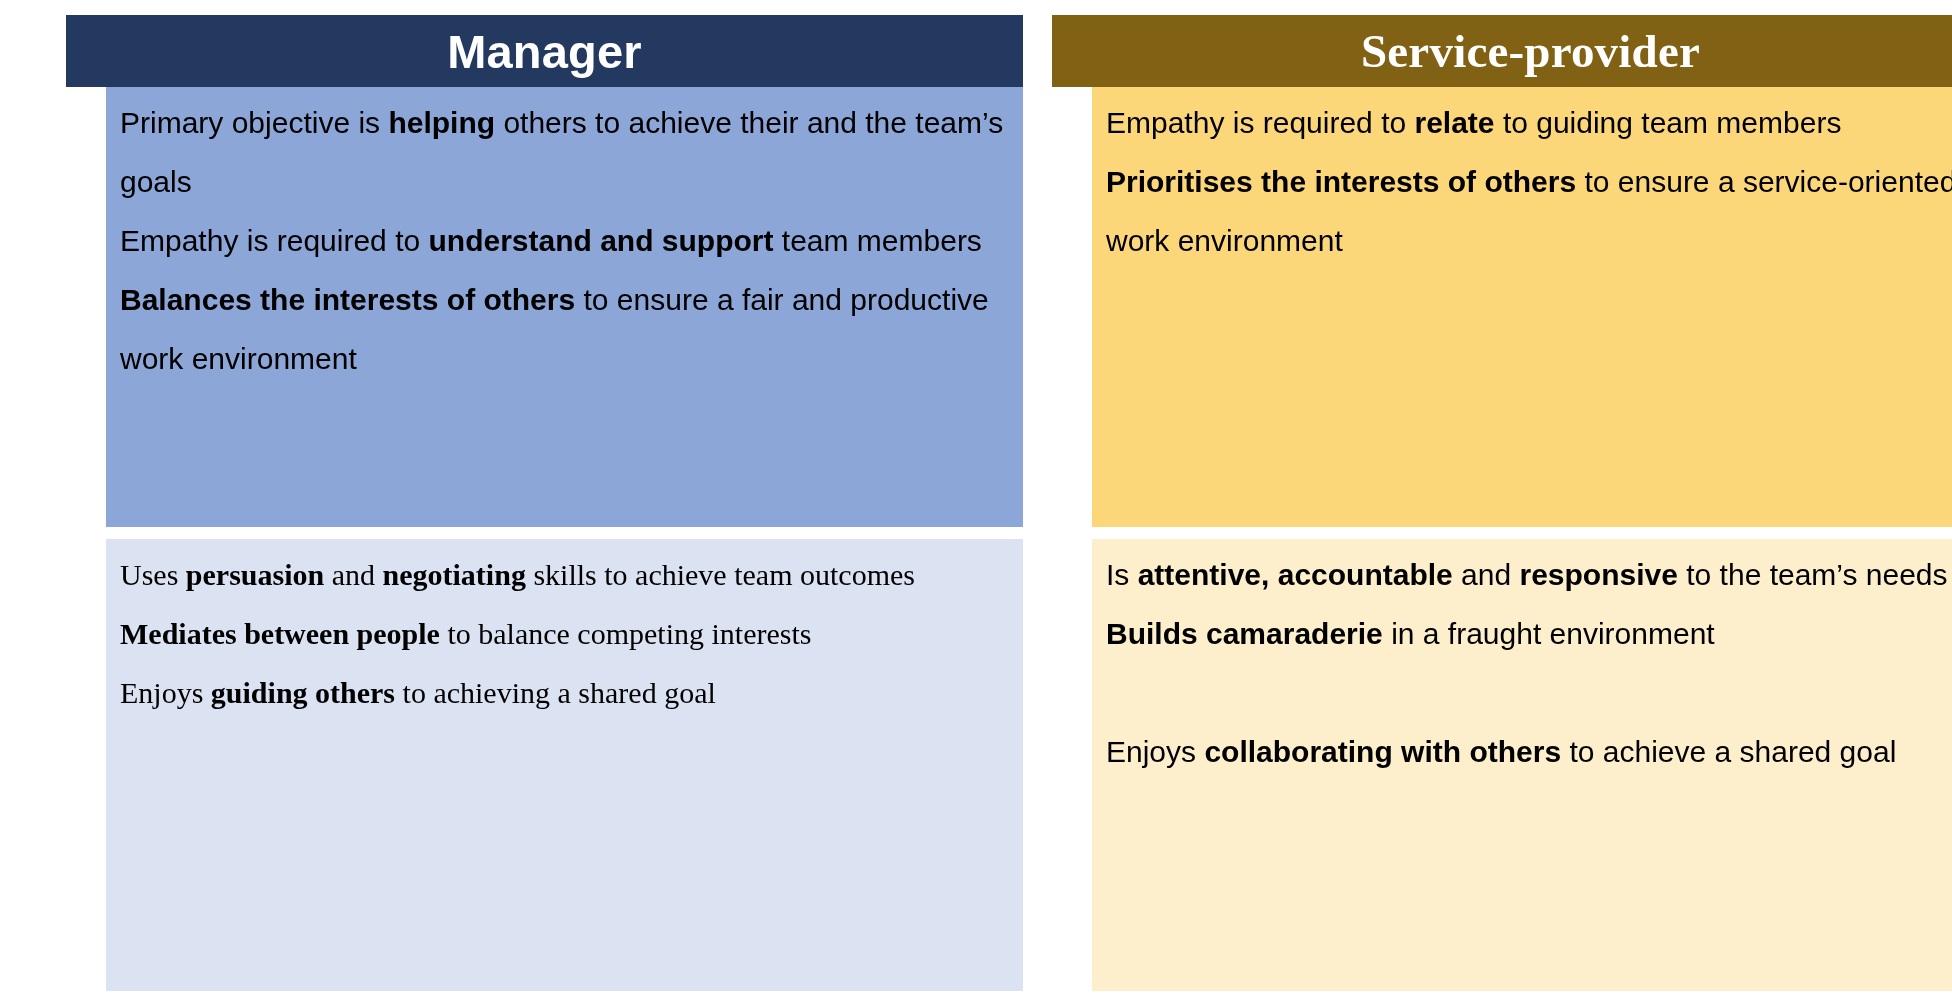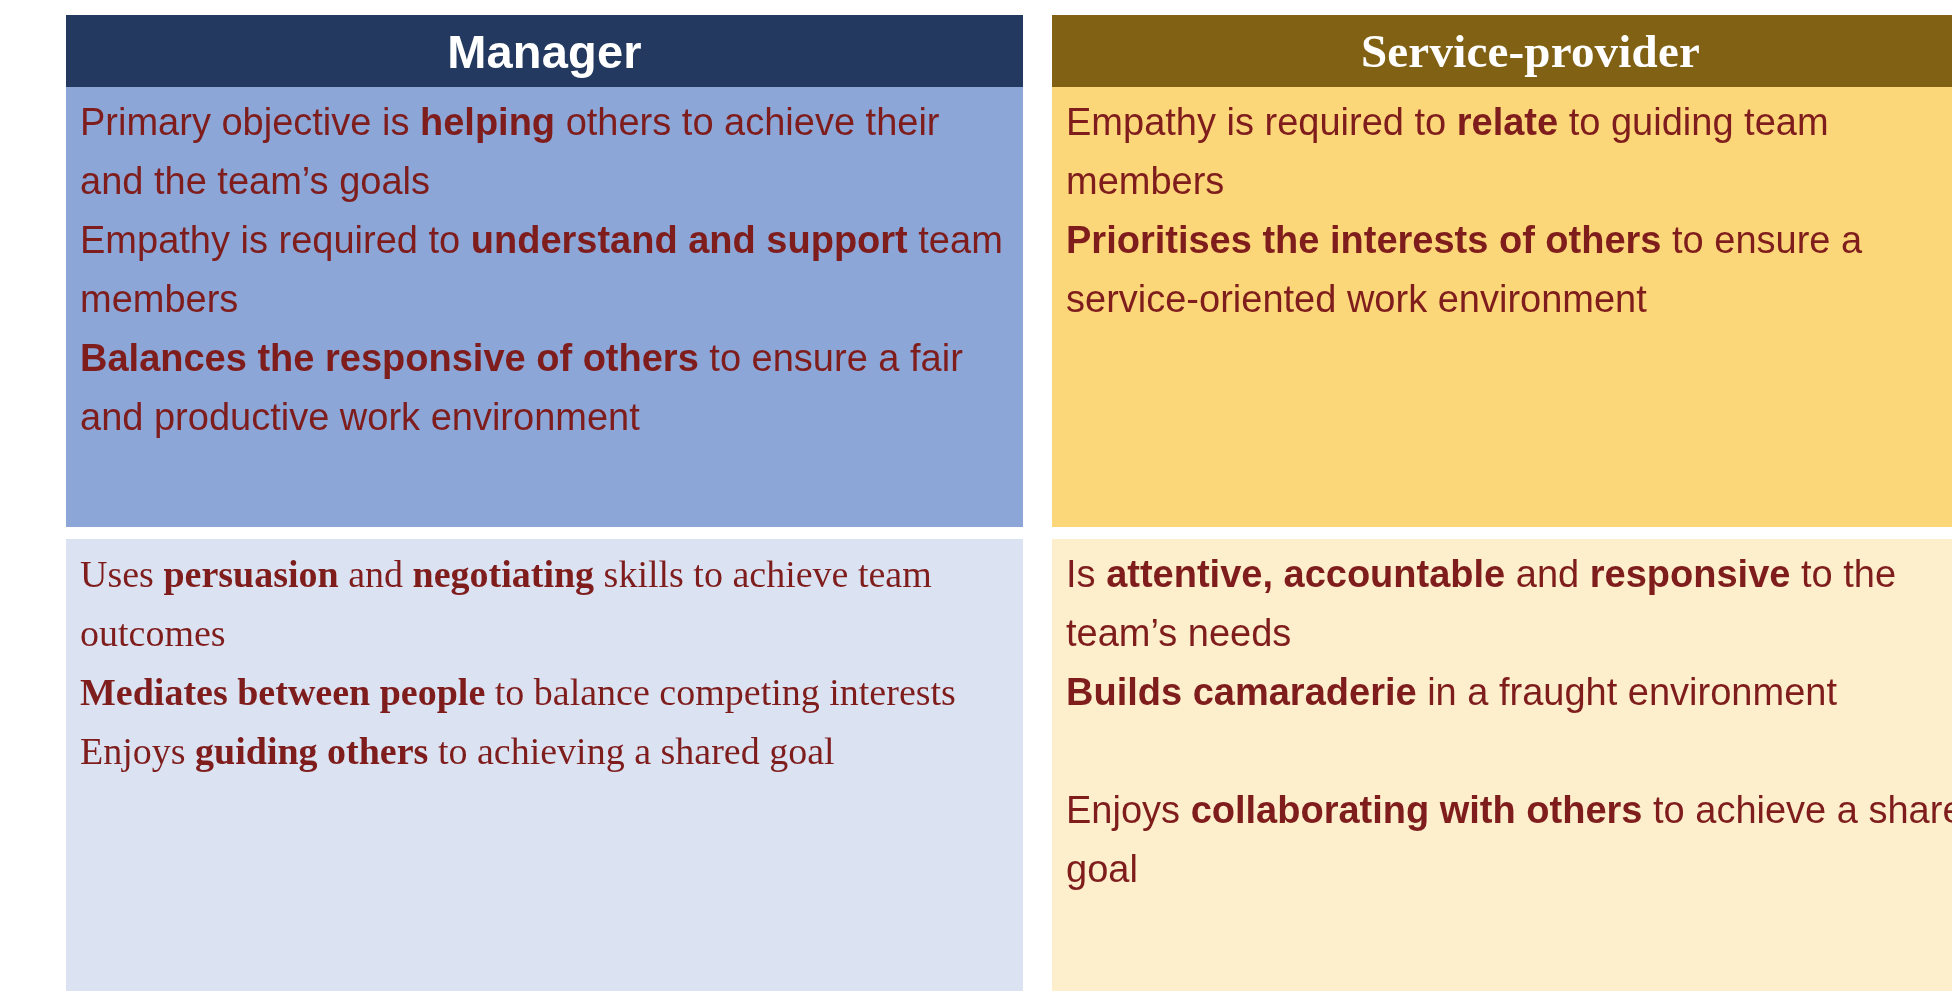--- a/index.html
+++ b/index.html
@@ -54,24 +54,25 @@
     letter-spacing: 0.2px;
     line-height: 1;
   }
   .hdr-manager { background: #24395f; }
   .hdr-service { background: #816113; font-family: Liberation Serif, serif; }
 
   
   .cell {
     box-sizing: border-box;
     padding: 6px 14px 6px 14px;
-    font-size: 38px;
+    font-size: 30px;
     line-height: 59px;
-    color: #7f1d1d;
+    color: #000000;
     height: 100%;
+    margin-left: 40px;
   }
   .cell-mgr-top  { background: #8ba6d7; }
   .cell-svc-top  { background: #fcd77a; }
   .cell-mgr-bot  { background: #dbe3f3; font-family: Liberation Serif, serif; }
   .cell-svc-bot  { background: #fdeecc; }
 
   .para { margin: 0; }
   .para b { font-weight: bold; }
   .para.blank { visibility: hidden; }
 
@@ -89,21 +90,21 @@
     <div class="col">
       <div class="hdr hdr-service" style="background: rgb(129, 97, 19); color: rgb(255, 255, 255);">Service-provider</div>
     </div>
   </div>
 
   <div class="row row-body-1">
     <div class="col">
       <div class="cell cell-mgr-top" style="background: rgb(139, 166, 215);">
           <p class="para"><span class="para-inner">Primary objective is </span><b class="para-inner">helping</b><span class="para-inner"> others to achieve their and the team’s goals</span></p>
           <p class="para"><span class="para-inner">Empathy is required to </span><b class="para-inner">understand and support</b><span class="para-inner"> team members</span></p>
-          <p class="para"><b class="para-inner">Balances the responsive of others</b><span class="para-inner"> to ensure a fair and productive work environment</span></p>
+          <p class="para"><b class="para-inner">Balances the interests of others</b><span class="para-inner"> to ensure a fair and productive work environment</span></p>
         </div>
     </div>
     <div class="col">
       <div class="cell cell-svc-top" style="background: rgb(252, 215, 122);">
           <p class="para"><span class="para-inner">Empathy is required to </span><b class="para-inner">relate</b><span class="para-inner"> to guiding team members</span></p>
           <p class="para"><b class="para-inner">Prioritises the interests of others</b><span class="para-inner"> to ensure a service-oriented work environment</span></p>
         </div>
     </div>
   </div>
 

